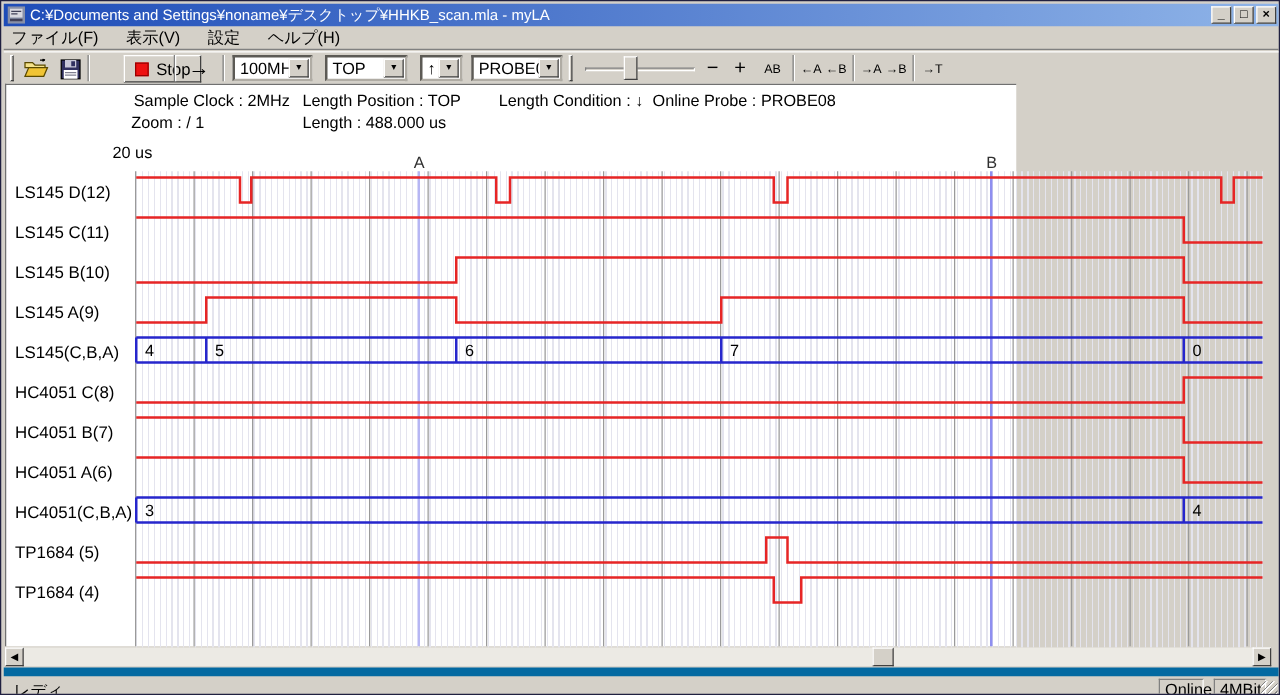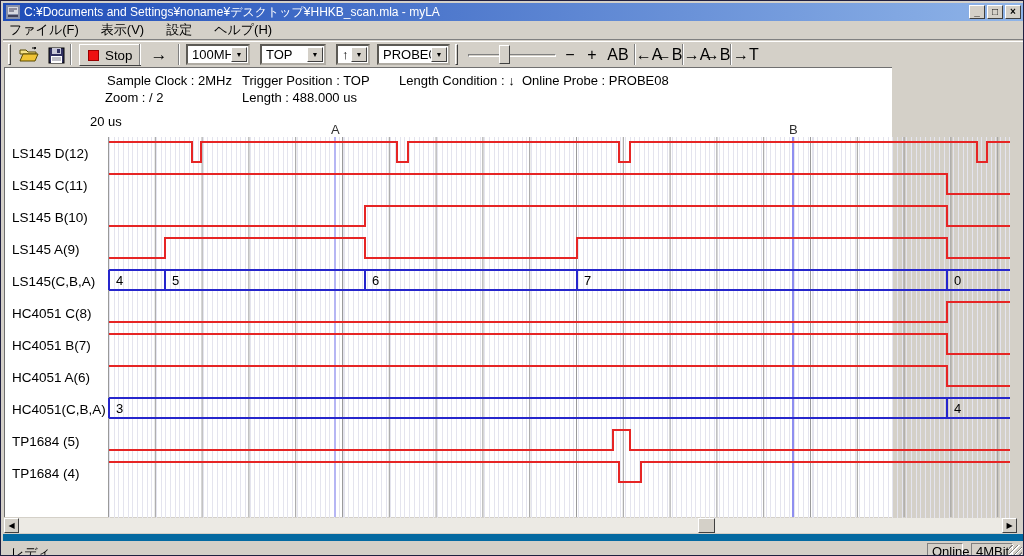--- a/index.html
+++ b/index.html
@@ -20,32 +20,32 @@
   .tbtn .glyph{display:block;transform:translateY(0px);font-weight:bold;}
   
   #menubar{position:absolute;left:2px;top:20px;width:1020px;height:19px;
     display:flex;align-items:center;padding-left:6px;gap:22px;border-bottom:1px solid #808080;}
   .menu-item{white-space:nowrap;}
   
   #toolbar{position:absolute;left:2px;top:40px;width:1020px;height:26px;border-top:1px solid #fff;}
   .tb{position:absolute;top:1px;height:24px;display:flex;align-items:center;justify-content:center;}
   .tb-sep{position:absolute;top:2px;width:2px;height:21px;border-left:1px solid #808080;border-right:1px solid #fff;}
   .tb-grip{position:absolute;top:2px;width:3px;height:21px;border:1px solid #404040;border-top-color:#fff;border-left-color:#fff;}
-  .flatbtn{font-size:16px;color:#000;white-space:nowrap;}
+  .flatbtn{font-size:10px;color:#000;white-space:nowrap;}
   .combo{position:absolute;top:2px;height:21px;background:#fff;border:2px inset #b0aca4;
     display:flex;align-items:center;padding-left:4px;font-size:13px;}
   .combo .arrowbox{position:absolute;right:1px;top:1px;bottom:1px;width:16px;
     background:#d4d0c8;border:1px solid #404040;border-top-color:#fff;border-left-color:#fff;
     display:flex;align-items:center;justify-content:center;font-size:7px;}
-  #stop-button{position:absolute;top:2px;height:22px;display:flex;align-items:center;gap:6px;padding:0 8px;}
+  #stop-button{position:absolute;top:2px;height:22px;display:flex;align-items:center;gap:6px;padding:0 8px;margin-left:20px;}
   #stop-square{width:11px;height:11px;background:#ee1111;border:1px solid #900;}
   #slider-track{position:absolute;top:12px;height:3px;border:1px solid #808080;border-bottom-color:#fff;border-right-color:#fff;}
   #slider-thumb{position:absolute;top:3px;width:11px;height:19px;}
   
-  #main{position:absolute;left:3px;top:66px;width:888px;height:450px;background:#fff;
+  #main{position:absolute;left:3px;top:66px;width:809px;height:450px;background:#fff;
     border-top:1px solid #707070;border-left:1px solid #707070;}
   .info{position:absolute;white-space:nowrap;font-size:13px;}
   #grid-fine{position:absolute;left:104px;top:69px;width:902px;height:381px;
     background:repeating-linear-gradient(to right,#e4e4ee 0 1px,transparent 1px 4.69px);}
   #div-label{position:absolute;left:85px;top:46px;font-size:13px;}
   #wave-svg{position:absolute;left:0;top:0;width:1013px;height:450px;}
   
   #hscroll{position:absolute;left:3px;top:517px;width:1013px;height:15px;background:#eceae4;}
   .sbtn{position:absolute;top:0;width:15px;height:15px;font-size:8px;display:flex;align-items:center;justify-content:center;padding:0;}
   #hthumb{position:absolute;left:694px;top:0;width:17px;height:15px;}
@@ -171,24 +171,24 @@
         <span>→B</span>
       </div>
     <div class="tb-sep" style="left:727px"></div>
     <div class="tb flatbtn" style="left:733px;width:20px">
         <span>→T</span>
       </div>
   </div>
 
   <div id="main">
     <div class="info" style="left:102px;top:5px">Sample Clock : 2MHz</div>
-    <div class="info" style="left:237px;top:5px">Trigger Position : TOP</div>
+    <div class="info" style="left:237px;top:5px">Length Position : TOP</div>
     <div class="info" style="left:394px;top:5px">Length Condition : ↓</div>
     <div class="info" style="left:517px;top:5px">Online Probe : PROBE08</div>
-    <div class="info" style="left:100px;top:22px">Zoom : /  2</div>
+    <div class="info" style="left:100px;top:22px">Zoom : /  1</div>
     <div class="info" style="left:237px;top:22px">Length : 488.000 us</div>
     <div id="div-label">20 us</div>
     <div id="grid-fine"></div>
     <svg id="wave-svg" viewBox="0 0 1013 450">
         <line x1="103.5" y1="69" x2="103.5" y2="449" stroke="#9a9a9a" stroke-width="1"></line>
         <line x1="150.3" y1="69" x2="150.3" y2="449" stroke="#9a9a9a" stroke-width="1"></line>
         <line x1="197.10000000000002" y1="69" x2="197.10000000000002" y2="449" stroke="#9a9a9a" stroke-width="1"></line>
         <line x1="243.90000000000003" y1="69" x2="243.90000000000003" y2="449" stroke="#9a9a9a" stroke-width="1"></line>
         <line x1="290.70000000000005" y1="69" x2="290.70000000000005" y2="449" stroke="#9a9a9a" stroke-width="1"></line>
         <line x1="337.50000000000006" y1="69" x2="337.50000000000006" y2="449" stroke="#9a9a9a" stroke-width="1"></line>

